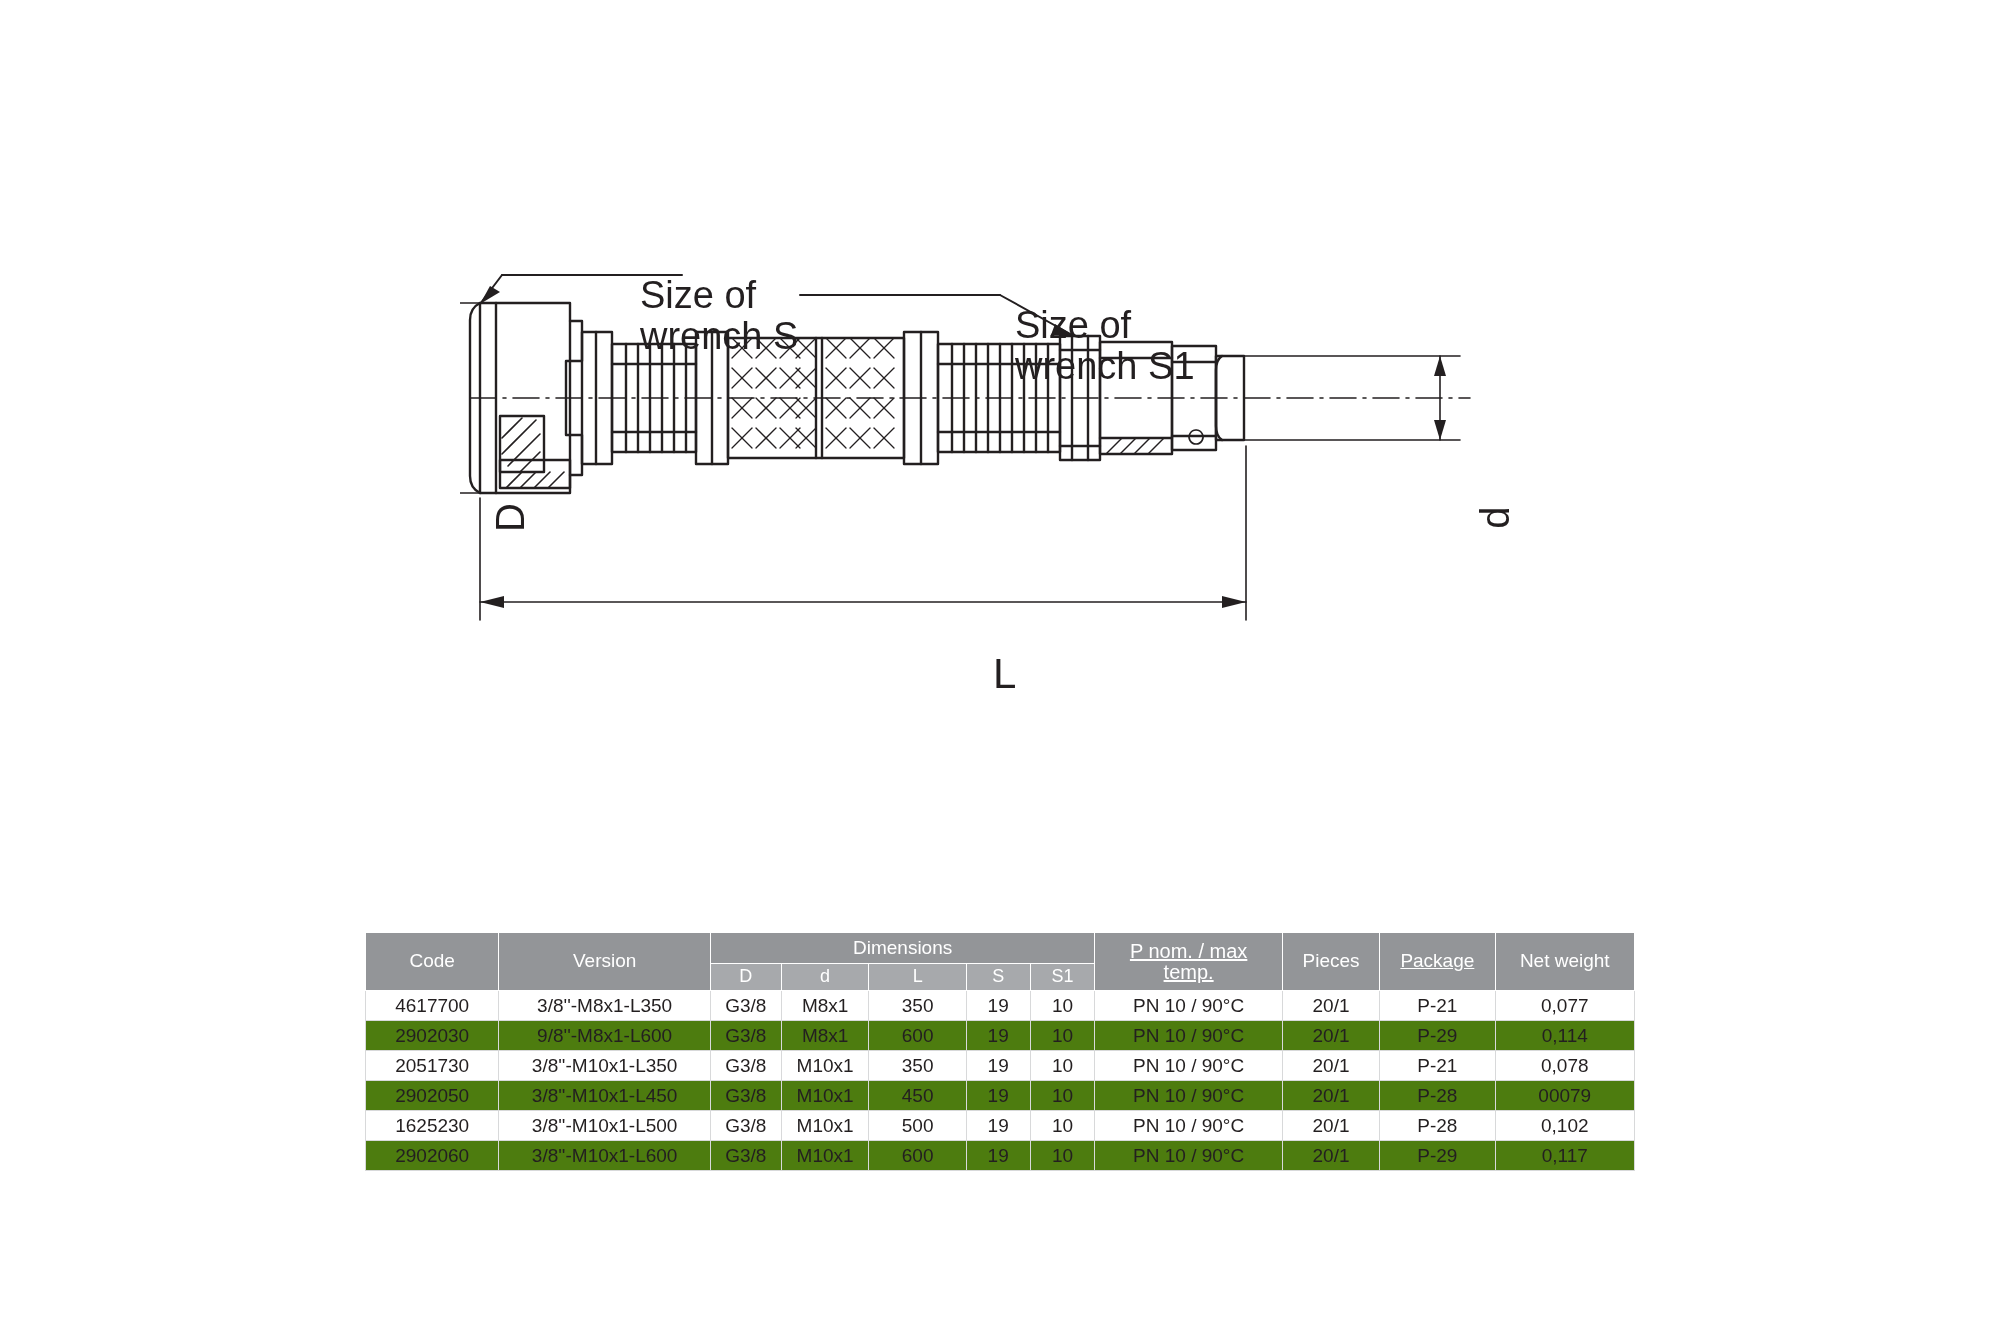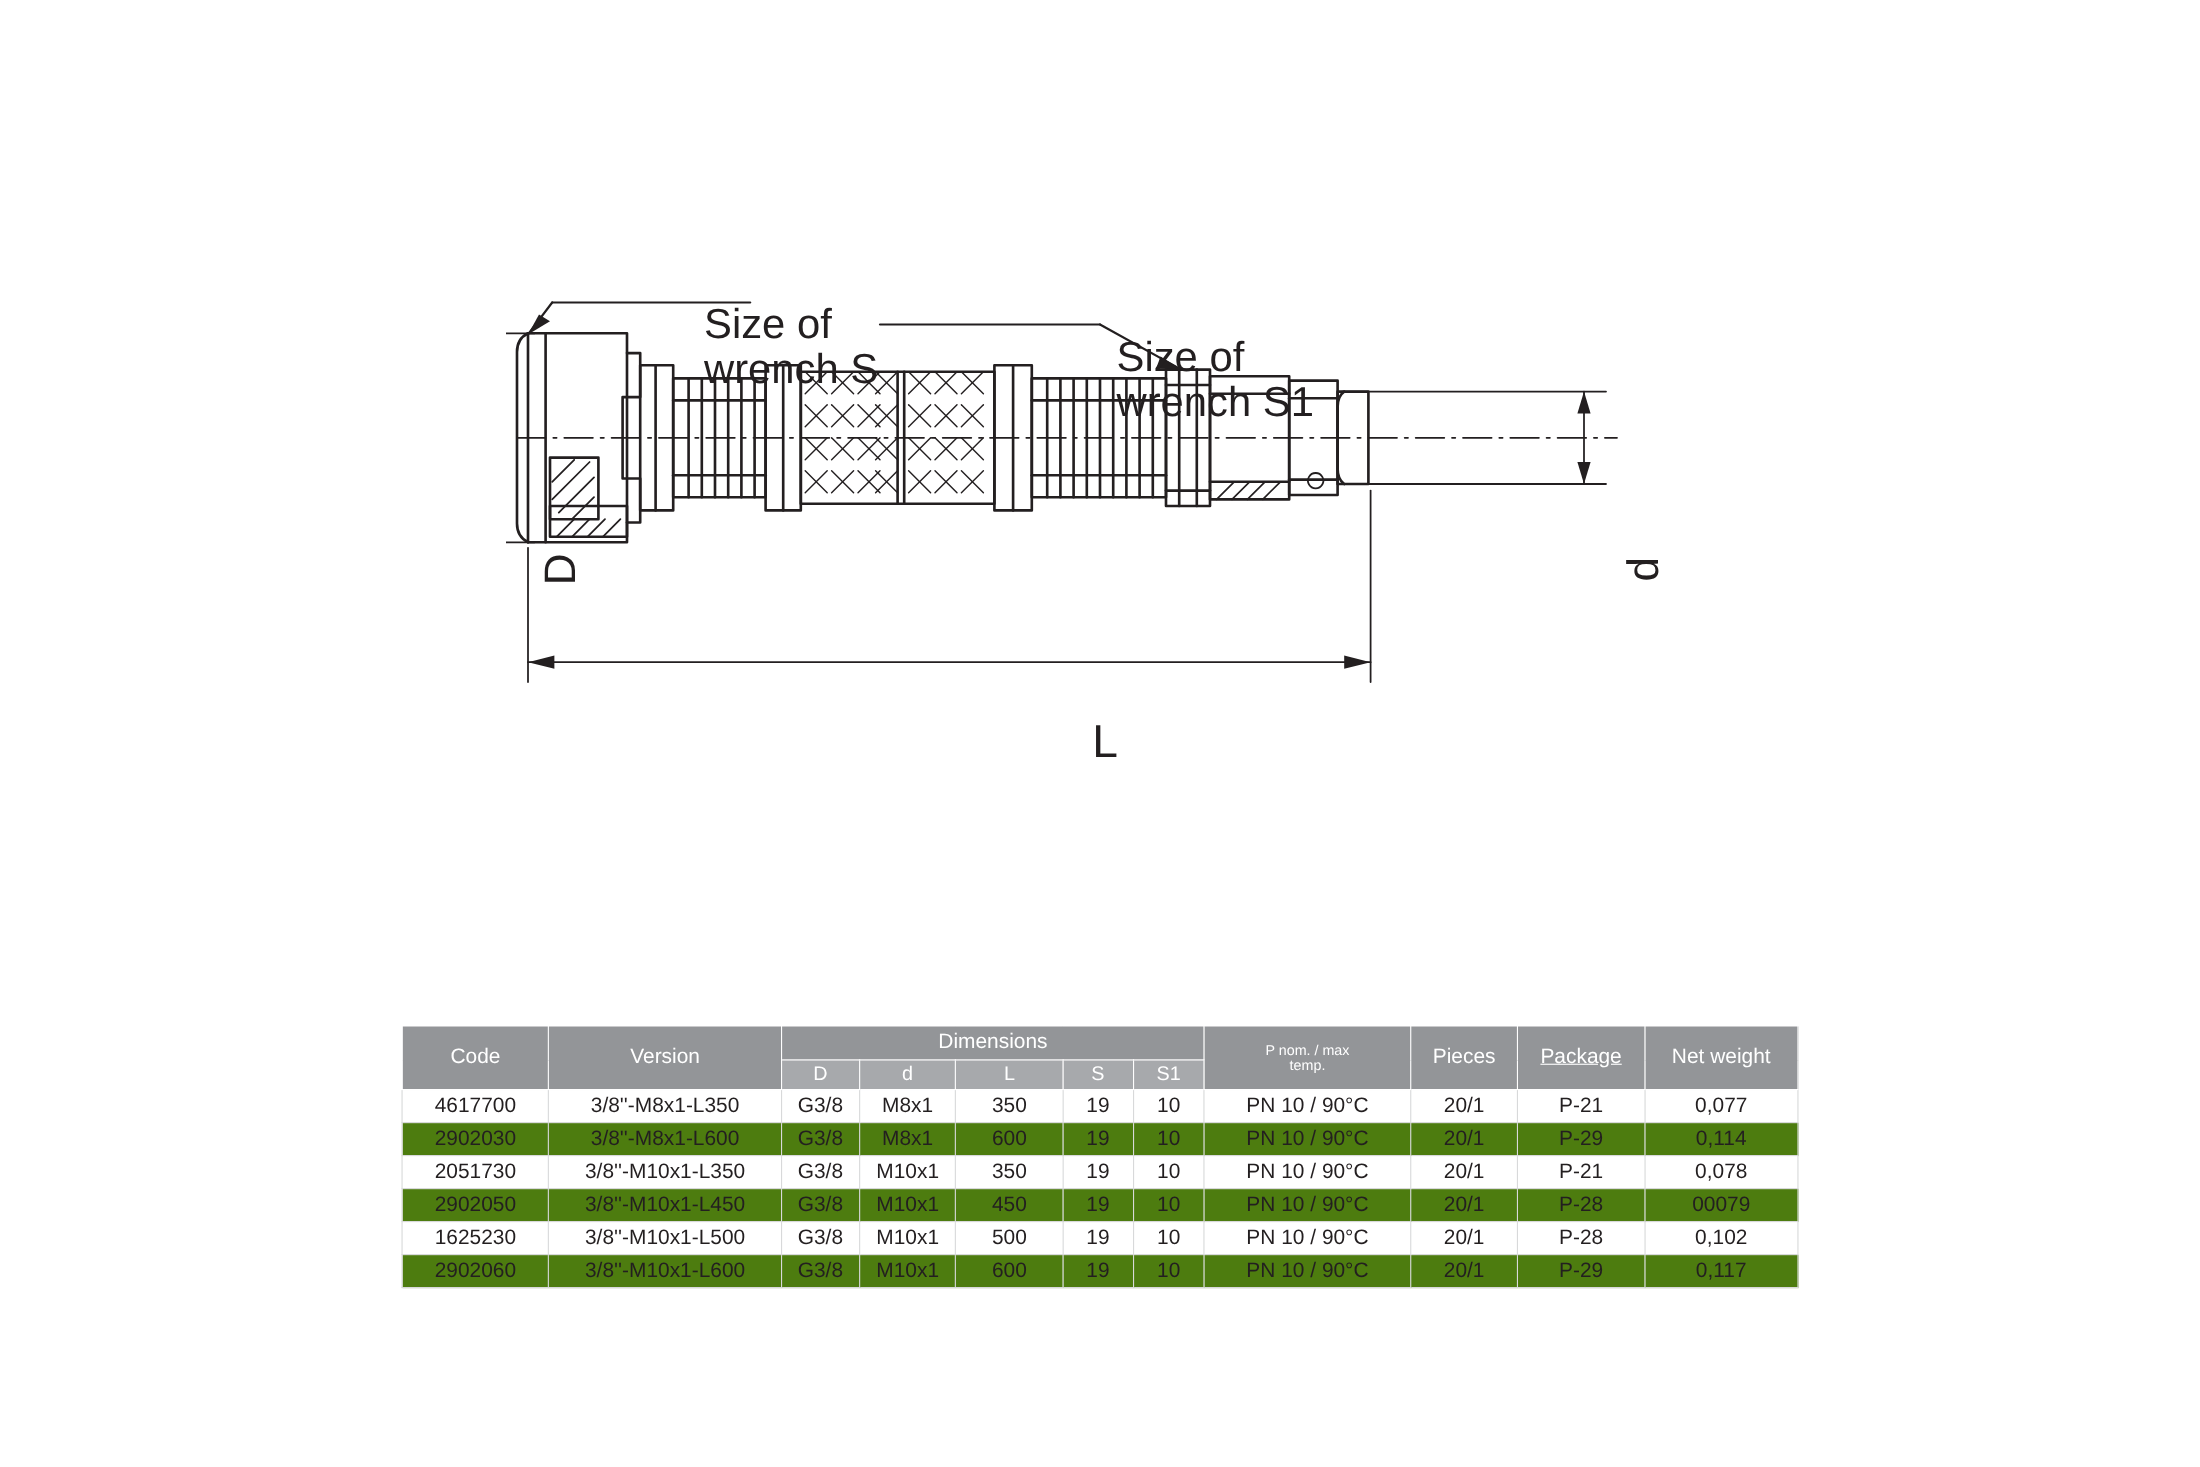--- a/index.html
+++ b/index.html
@@ -105,21 +105,21 @@
   table.spec tbody td {
     background: #ffffff;
     height: 29px;
     border: 1px solid #d8d9da;
     font-size: 19px;
     color: #231f20;
   }
   table.spec tbody tr.alt td {
     background: #4d7c0f;
   }
-  .thin-note { font-size: 13px; line-height: 1.05; }
+  .thin-note { font-size: 20px; line-height: 1.05; text-decoration: underline; }
 </style>
 </head>
 <body>
 
 <div class="stage">
 
   <div class="drawing">
     <svg width="1130" height="560" viewBox="0 0 1130 560" xmlns="http://www.w3.org/2000/svg">
       <g fill="none" stroke="#231f20" stroke-width="2.4" stroke-linejoin="round" stroke-linecap="round">
 
@@ -367,21 +367,21 @@
           <td>350</td>
           <td>19</td>
           <td>10</td>
           <td>PN 10 / 90°C</td>
           <td>20/1</td>
           <td>P-21</td>
           <td>0,077</td>
         </tr>
         <tr class="alt">
           <td>2902030</td>
-          <td>3/8''-M8x1-L600</td>
+          <td>9/8''-M8x1-L600</td>
           <td>G3/8</td>
           <td>M8x1</td>
           <td>600</td>
           <td>19</td>
           <td>10</td>
           <td>PN 10 / 90°C</td>
           <td>20/1</td>
           <td>P-29</td>
           <td>0,114</td>
         </tr>

